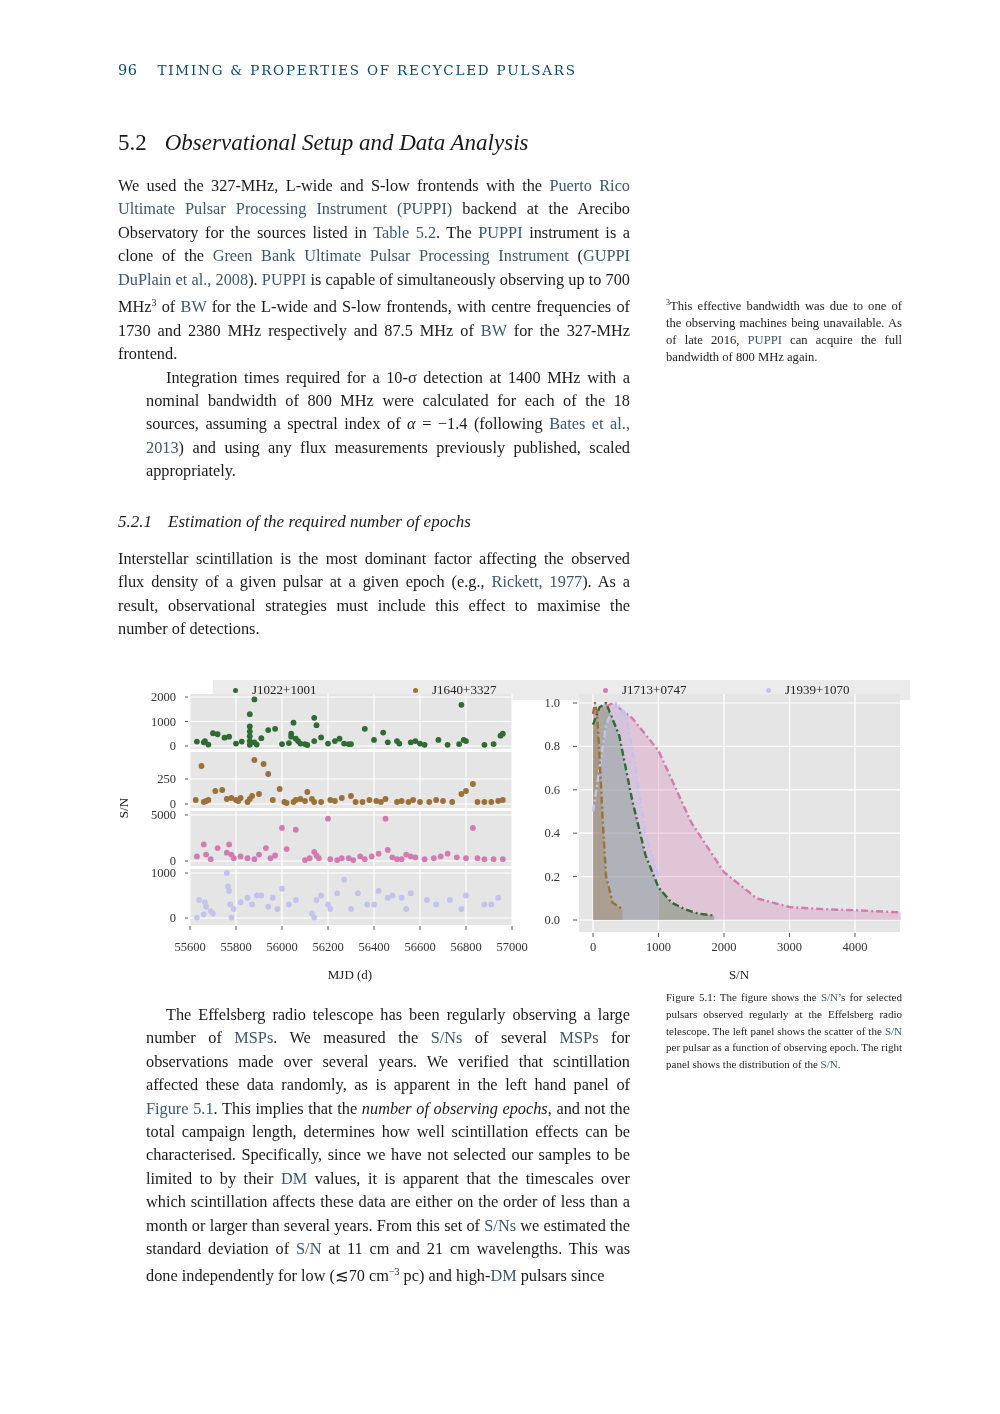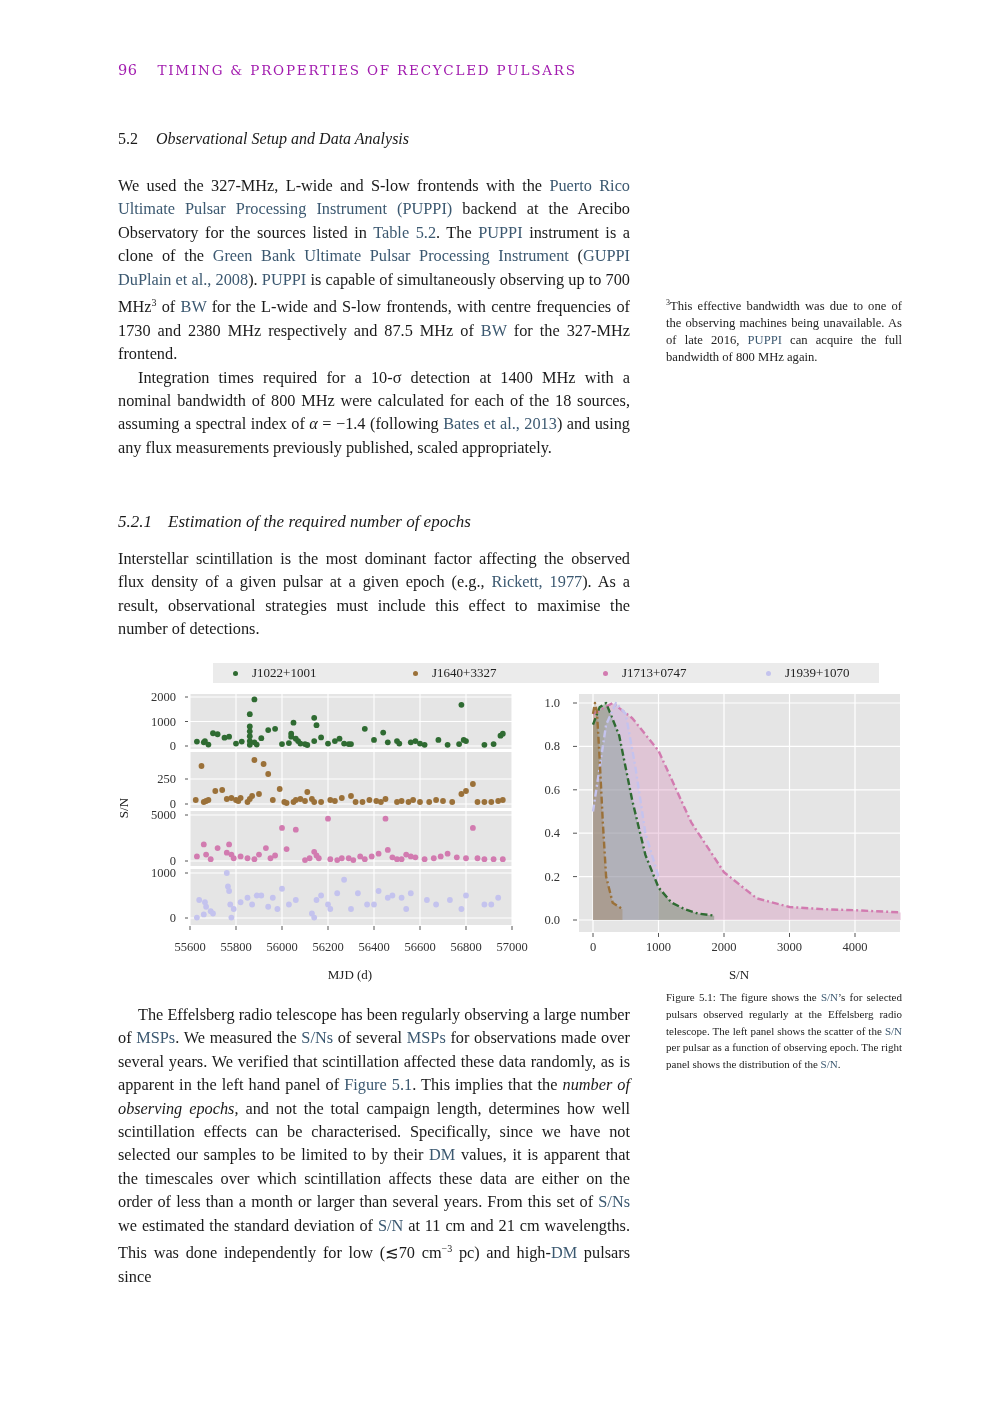--- a/index.html
+++ b/index.html
@@ -1,31 +1,31 @@
 <!DOCTYPE html>
 <html><head>
 <meta charset="utf-8">
 <style>
   html, body { margin: 0; padding: 0; background: #ffffff; }
   body { width: 1000px; height: 1414px; position: relative; overflow: hidden;
          font-family: "DejaVu Serif", "Liberation Serif", serif; color: #1a1a1a; }
   .abs { position: absolute; }
-  .running-head { left: 118px; top: 62px; font-size: 14.5px; letter-spacing: 1.3px; color: #a21caf; }
+  .running-head { left: 118px; top: 62px; font-size: 14.5px; letter-spacing: 1.3px; color: #0c4a6e; }
   .running-head .pg { margin-right: 14px; letter-spacing: 0.5px; }
-  .sec-head { left: 118px; top: 130px; font-size: 16px; font-style: italic; font-family: "Liberation Serif", serif; }
+  .sec-head { left: 118px; top: 130px; font-size: 23px; font-style: italic; font-family: "Liberation Serif", serif; }
   .sec-head .num { margin-right: 18px; font-style: normal; }
   .subsec-head { left: 118px; top: 512px; font-size: 17px; font-style: italic; font-family: "Liberation Serif", serif; }
   .subsec-head .num { margin-right: 16px; }
   .body-text { left: 118px; width: 512px; font-family: "Liberation Serif", serif; font-size: 16.3px; line-height: 23.4px; text-align: justify; hyphens: manual; }
   .body-text p { margin: 0; }
-  .body-text p.indent { text-indent: 20px; }
+  .body-text p.indent { text-indent: 20px; margin-left: 28px; }
   .link { color: #3b5870; }
   .sidenote { left: 666px; width: 236px; font-family: "Liberation Serif", serif; font-size: 12.6px; line-height: 16.8px; text-align: justify; color: #222; }
   .sidenote sup { font-size: 8px; }
-  .legend-bar { left: 213px; top: 663px; width: 666px; height: 20px; background: #ebebeb; }
+  .legend-bar { left: 213px; top: 680px; width: 666px; height: 20px; background: #ebebeb; padding-left: 31px; }
   .legend-item { position: absolute; top: 2px; font-family: "Liberation Serif", serif; font-size: 13px; color: #222; display: flex; align-items: center; }
   .legend-dot { width: 5px; height: 5px; border-radius: 50%; margin-right: 14px; display: inline-block; }
   .caption { left: 666px; top: 989px; width: 236px; font-family: "Liberation Serif", serif; font-size: 11px; line-height: 16.8px; text-align: justify; color: #222; }
   .axis-text { font-family: "Liberation Serif", serif; font-size: 12.5px; fill: #333; }
   .axis-title { font-family: "Liberation Serif", serif; font-size: 13px; fill: #222; }
 </style>
 </head>
 <body>
 
 <div class="abs running-head">

